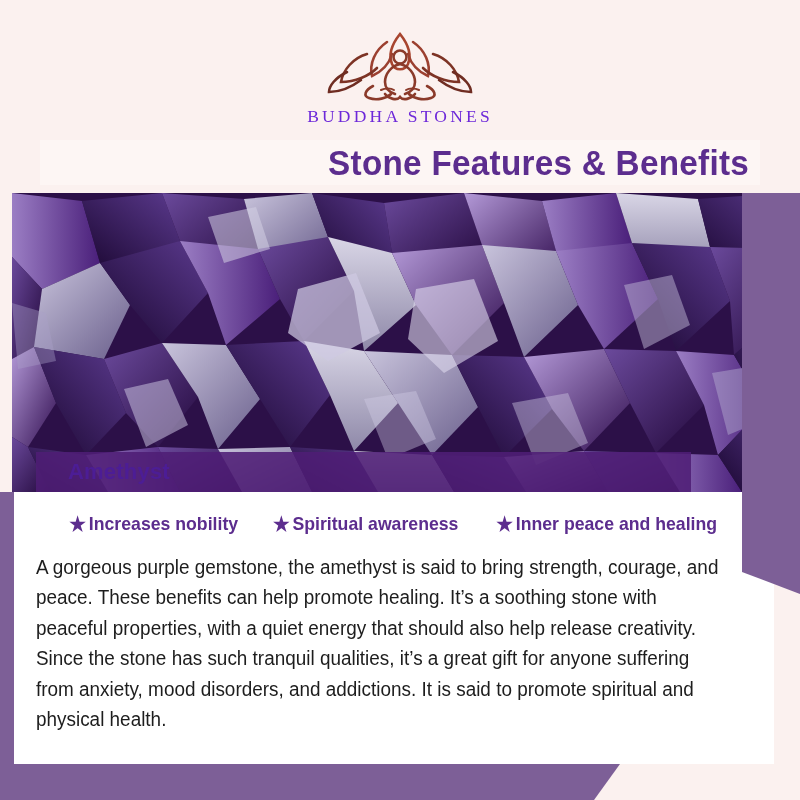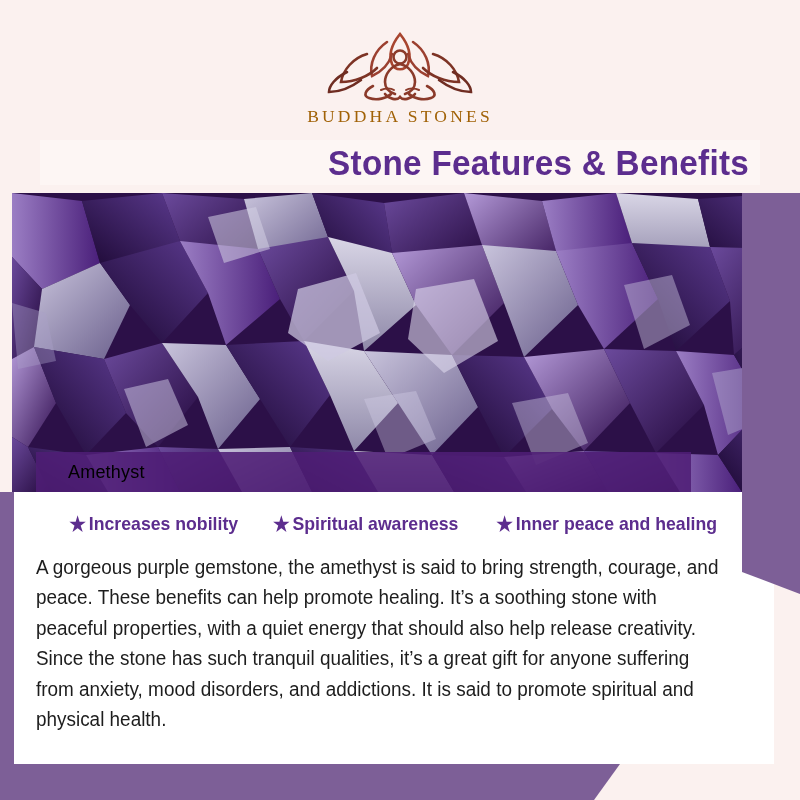--- a/index.html
+++ b/index.html
@@ -38,21 +38,21 @@
   
   .header{
     position:absolute;top:0;left:0;width:800px;height:193px;
     background:#fbf1ef;z-index:4;
     display:flex;flex-direction:column;align-items:center;
   }
   .logo-wrap{margin-top:24px;display:flex;flex-direction:column;align-items:center;}
   .logo-mark{width:150px;height:80px;display:block;}
   .brand-name{
     font-family:"Liberation Serif", serif;
-    font-size:17.5px;letter-spacing:3.2px;color:#a16207;
+    font-size:17.5px;letter-spacing:3.2px;color:#6d28d9;
     margin-top:2px;font-weight:400;white-space:nowrap;
   }
   .title-band{
     position:absolute;top:140px;left:40px;width:720px;height:45px;
     background:#fdf6f4;display:flex;align-items:center;justify-content:flex-end;
   }
   .main-title{
     font-family:"Liberation Sans Narrow","Liberation Sans",sans-serif;
     font-weight:bold;font-size:35px;color:#5c2d8e;
     letter-spacing:0.3px;white-space:nowrap;
@@ -66,21 +66,21 @@
   }
   .photo svg{display:block;width:100%;height:100%;}
 
   
   .stone-banner{
     position:absolute;left:36px;top:452px;width:655px;height:40px;
     background:rgba(78,30,117,0.88);
     display:flex;align-items:center;z-index:2;
   }
   .stone-banner-label{
-    color:#000000;font-weight:normal;font-size:18px;
+    color:#4c1d95;font-weight:bold;font-size:22px;
     font-family:"Liberation Sans",sans-serif;
     margin-left:32px;letter-spacing:0.2px;
   }
 
   
   .content{
     position:absolute;left:14px;top:492px;width:760px;height:272px;
     background:#ffffff;z-index:2;
   }
   .content-inner{padding:0 22px;}

